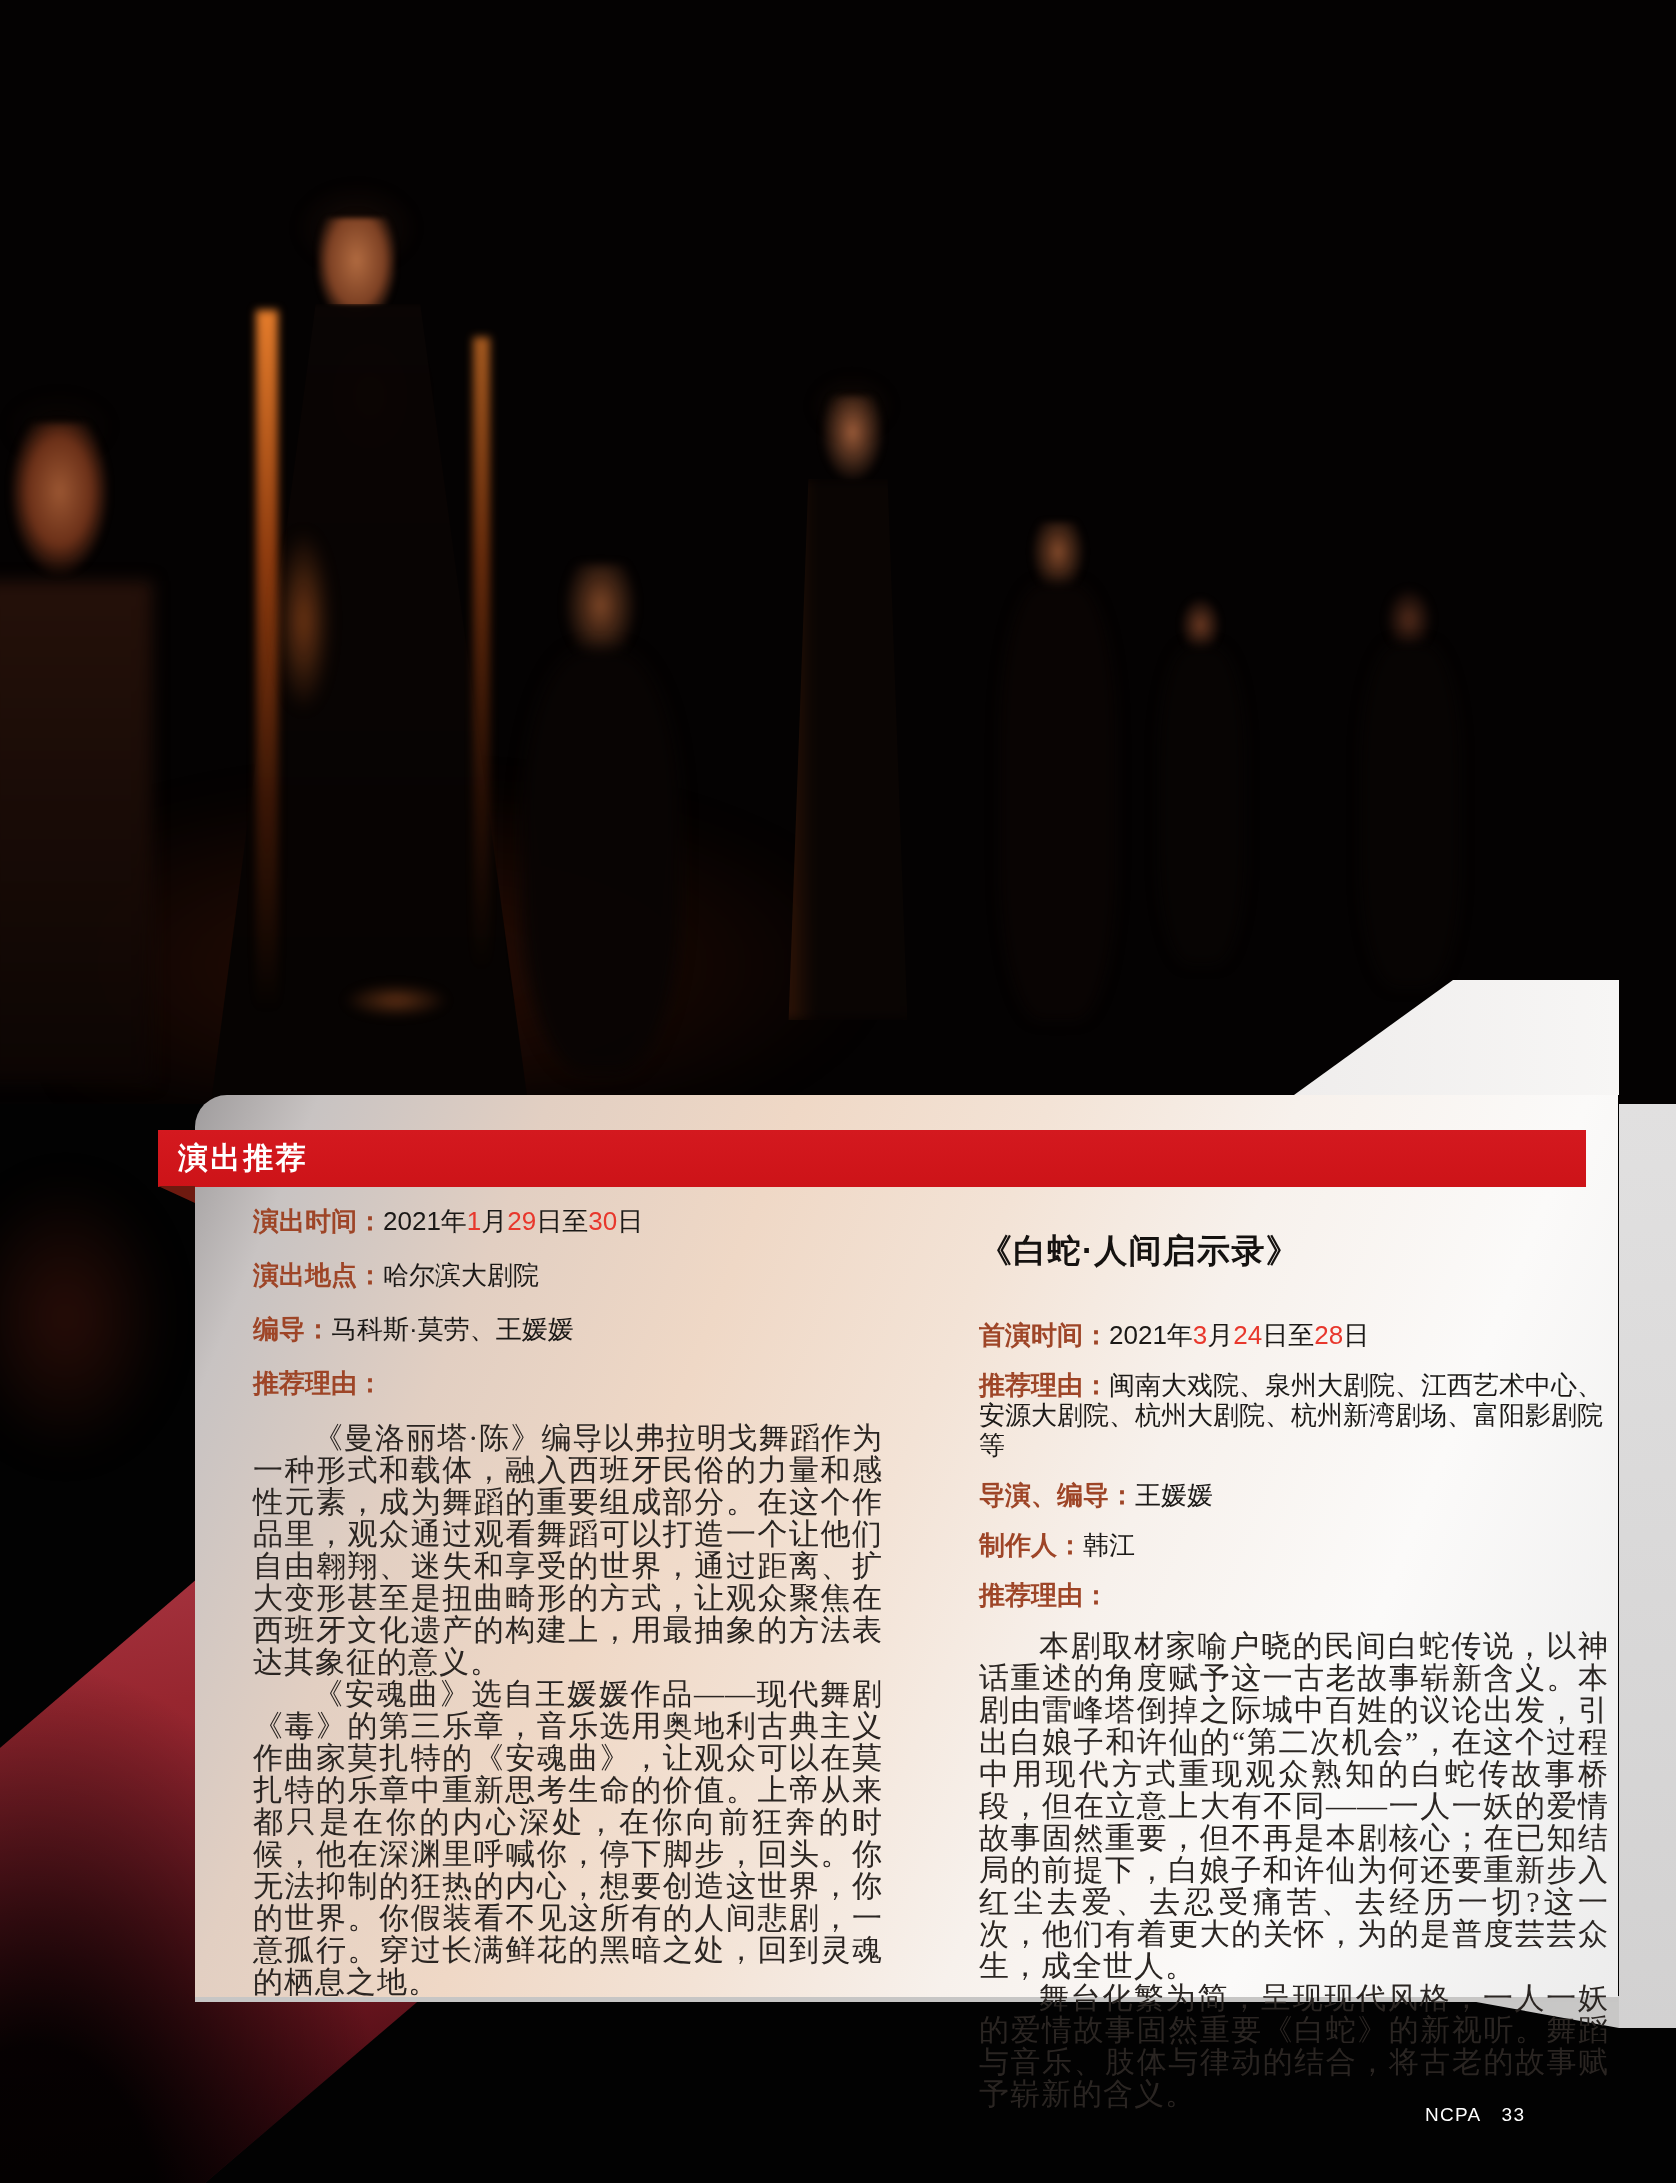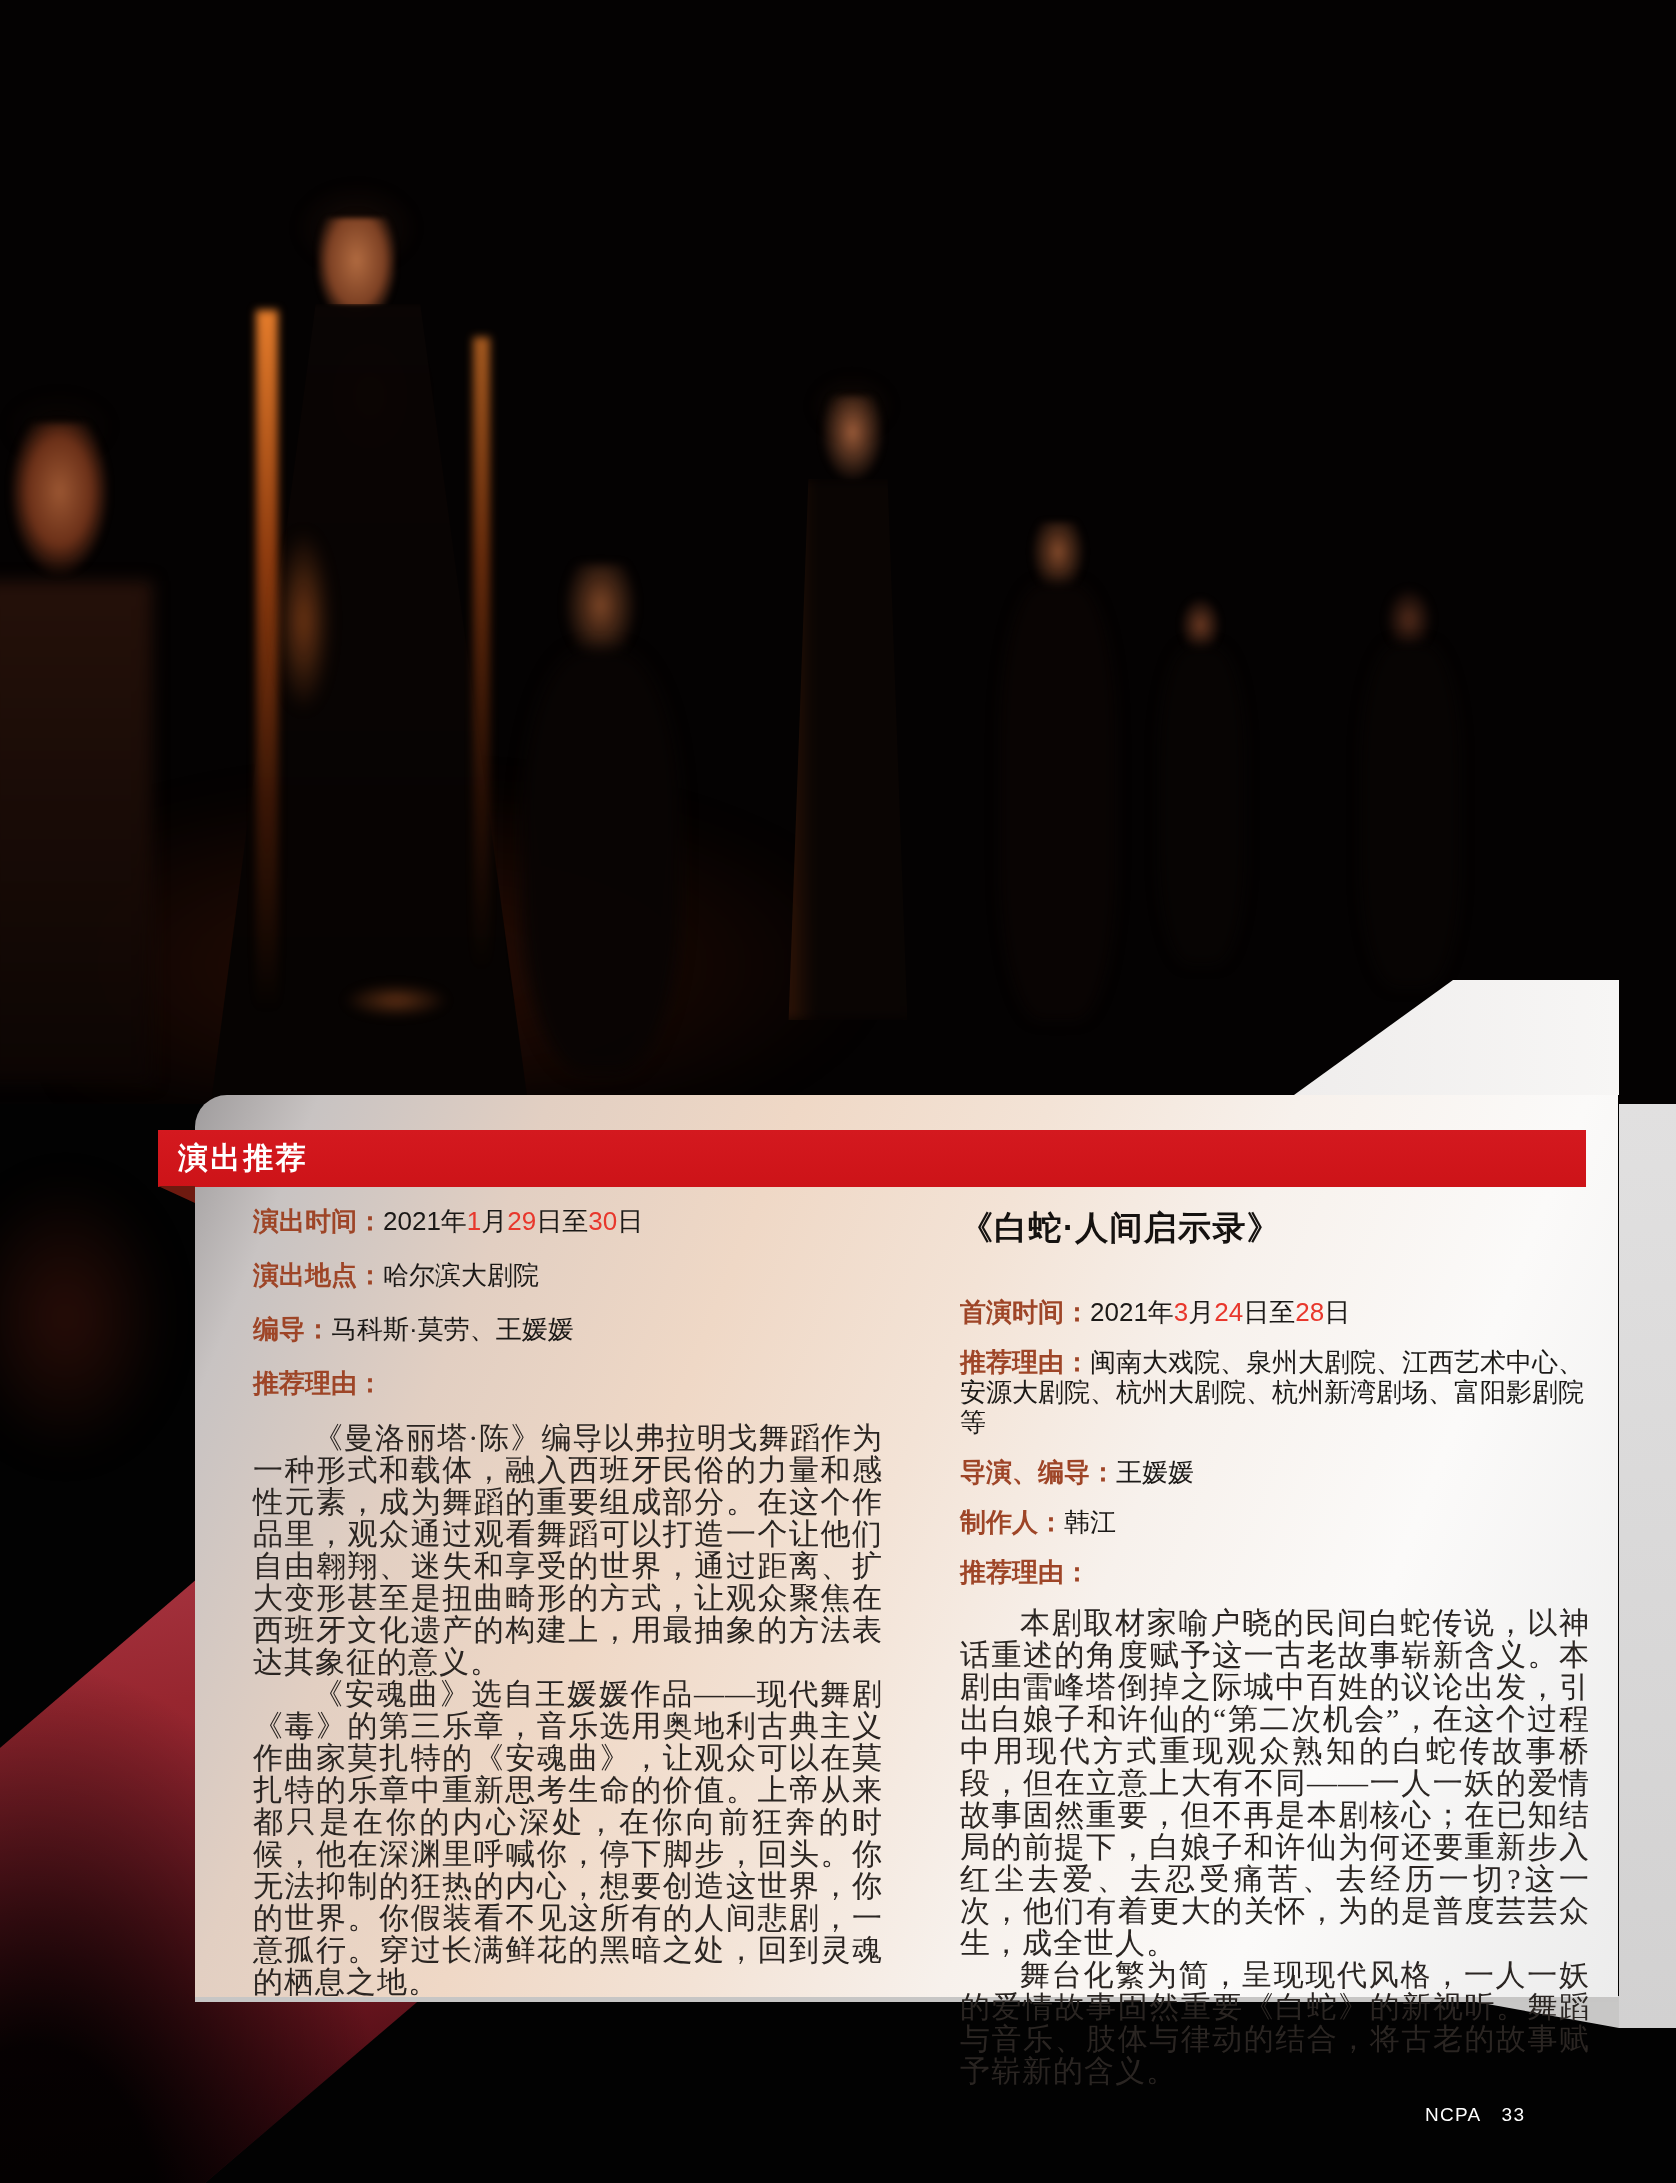--- a/index.html
+++ b/index.html
@@ -23,21 +23,21 @@
       clip-path:polygon(0 0,100% 0,100% 100%);}
   .card-wedge{position:absolute;left:1294px;top:980px;width:325px;height:115px;
       background:linear-gradient(90deg,#efedec,#f7f6f5);
       clip-path:polygon(159px 0,325px 0,325px 115px,0 115px);}
   
   .card{position:absolute;left:195px;top:1095px;width:1423px;height:902px;
       border-radius:32px 0 0 0;border-bottom:5.3px solid #c7c6c5;
       background:linear-gradient(112deg,#9f9c9d 0%,#c8c3c2 7%,#e2cfc2 20%,#efd8c6 34%,#f3e3d6 48%,#f7f1ec 62%,#fbfaf9 78%,#ececec 100%);}
   .col{position:absolute;top:111px;width:630px;}
   .col-left{left:58px;}
-  .col-right{left:765px;}
+  .col-right{left:784px;margin-top:23px;}
   .show-title{font-size:33px;font-weight:bold;color:#151210;margin:0 0 46px 0;letter-spacing:1.3px;}
   .meta-row{font-size:26px;line-height:30px;margin:0 0 24px 0;color:#1b1917;}
   .col-right .meta-row{margin-bottom:20px;}
   .meta-label{font-weight:bold;color:#9e4527;}
   .num-red{color:#e8372c;}
   .meta-value{color:#1b1917;}
   .body{margin-top:13.2px;}
   .body-para{font-size:30px;line-height:32px;letter-spacing:1px;text-align:justify;
       text-indent:2em;color:#2a2522;margin:0;font-family:"Liberation Serif","DejaVu Serif",serif;}
   

